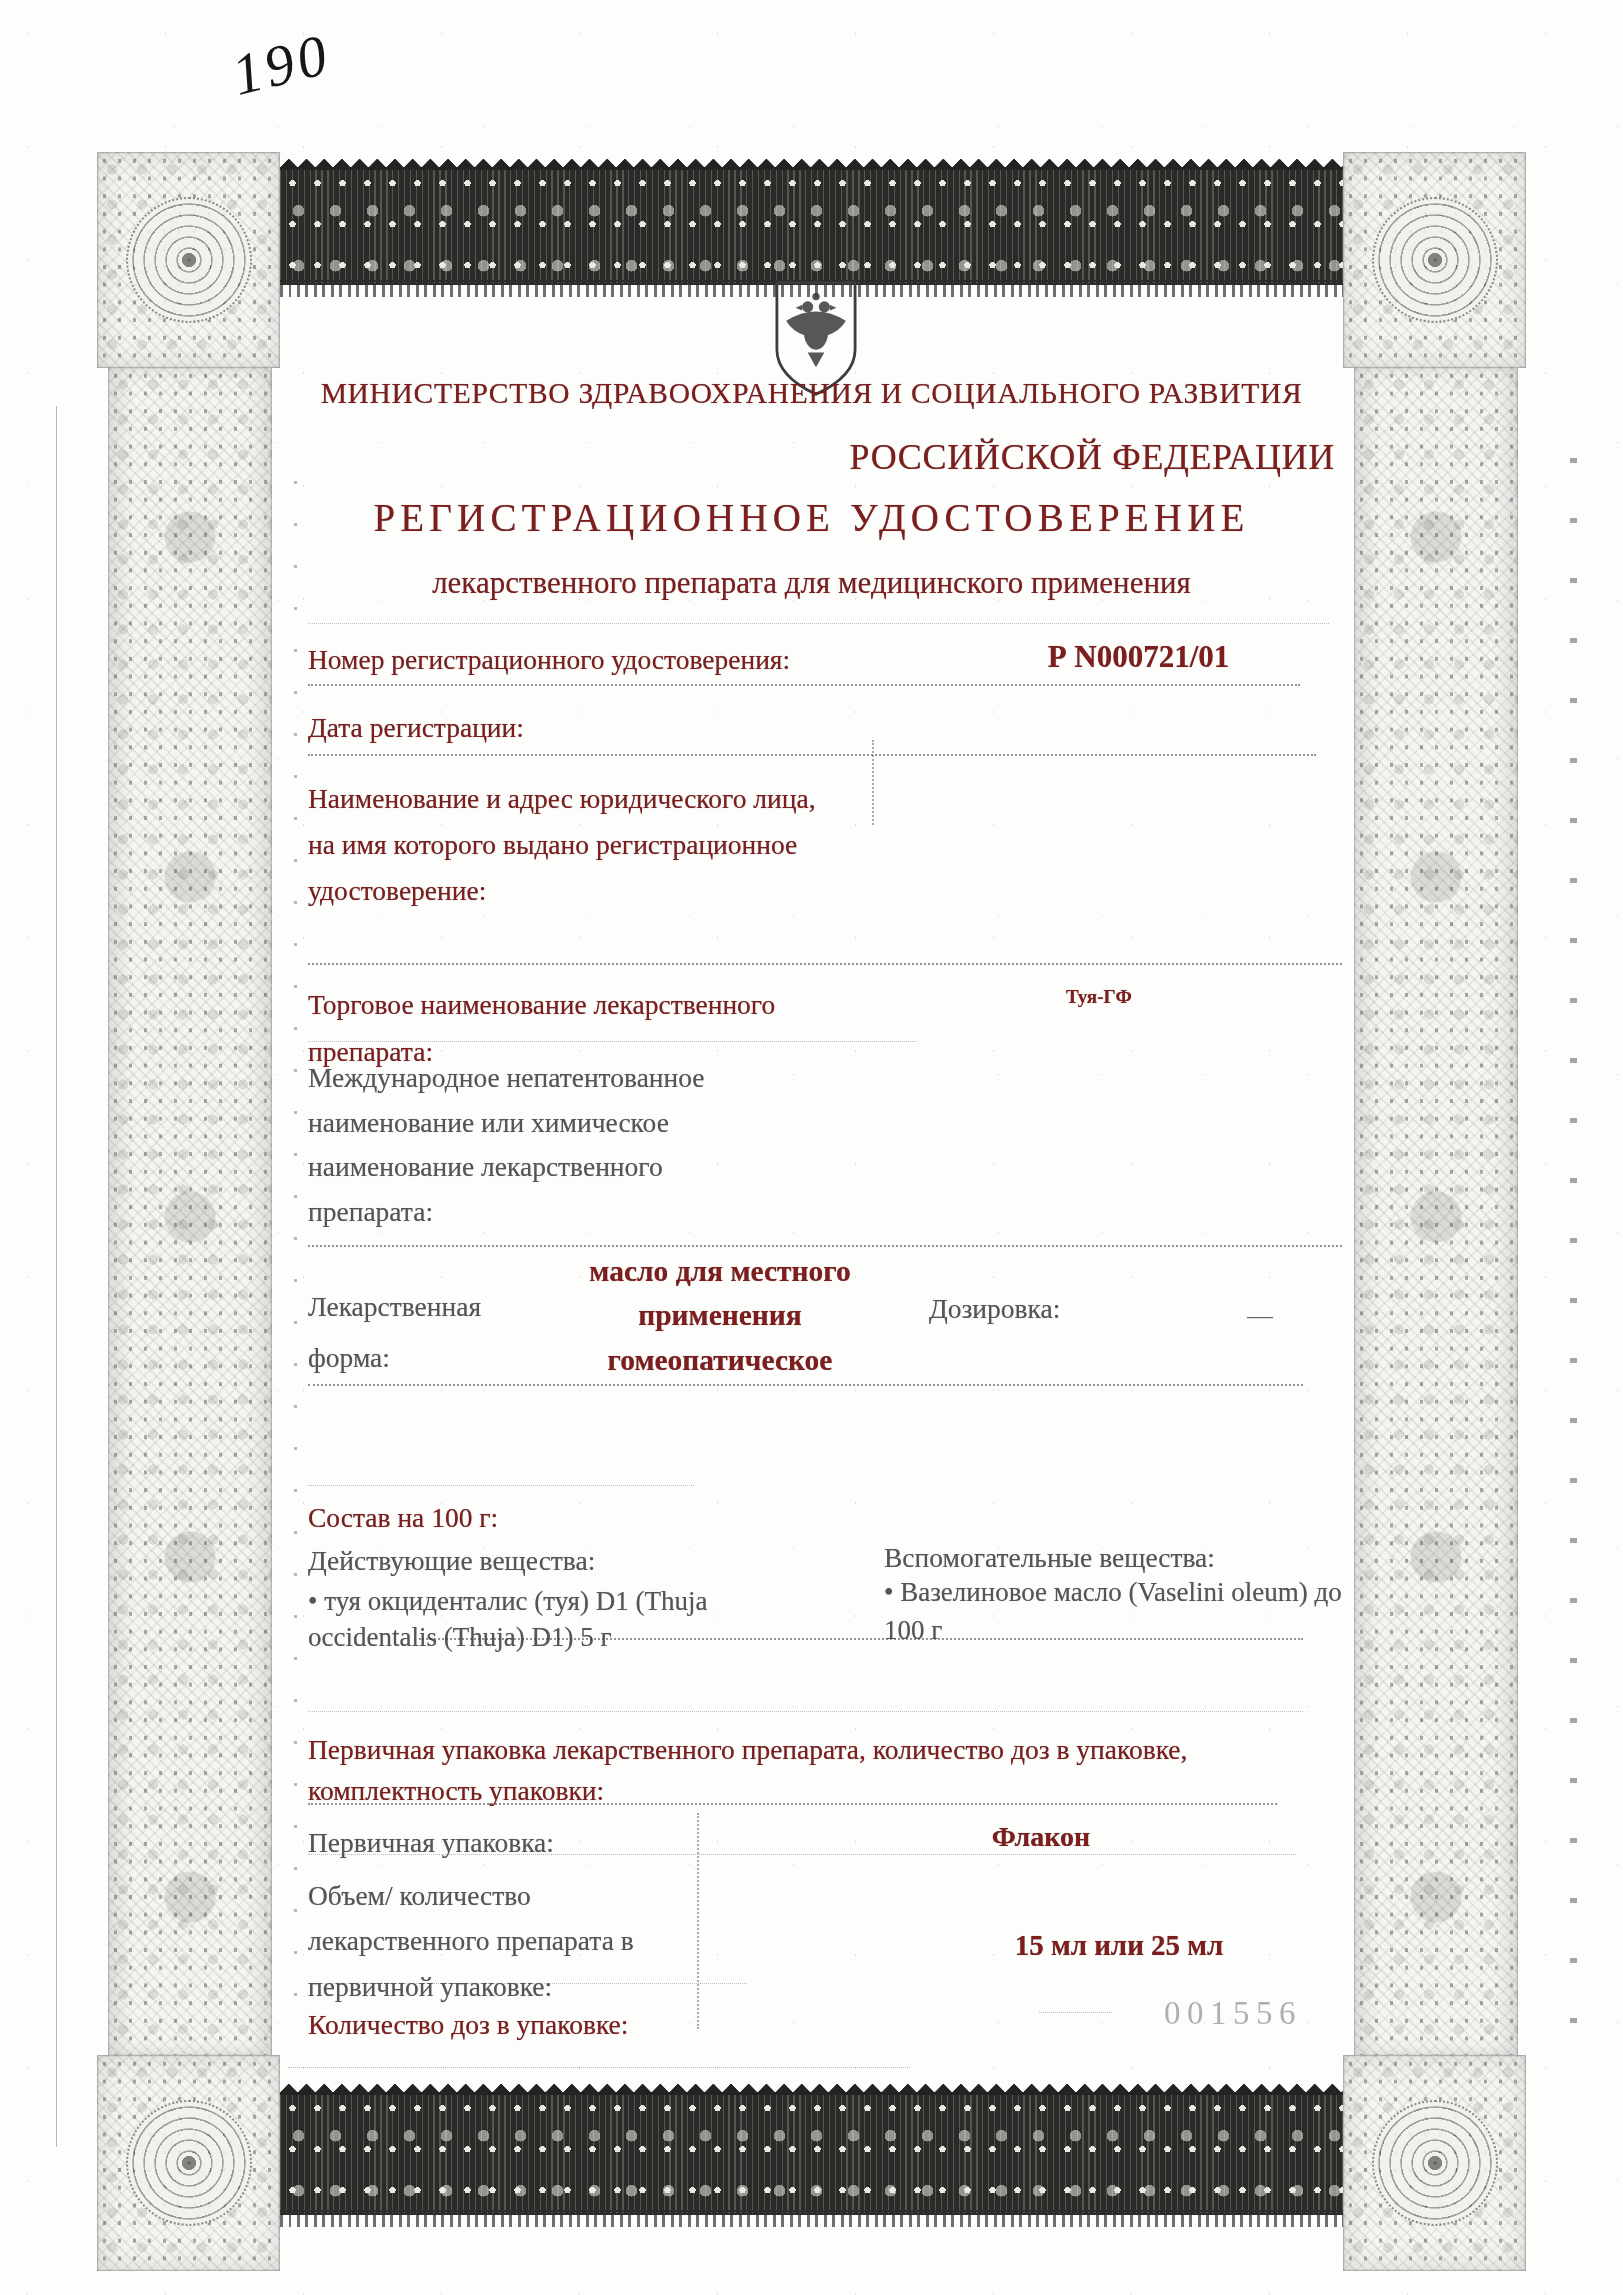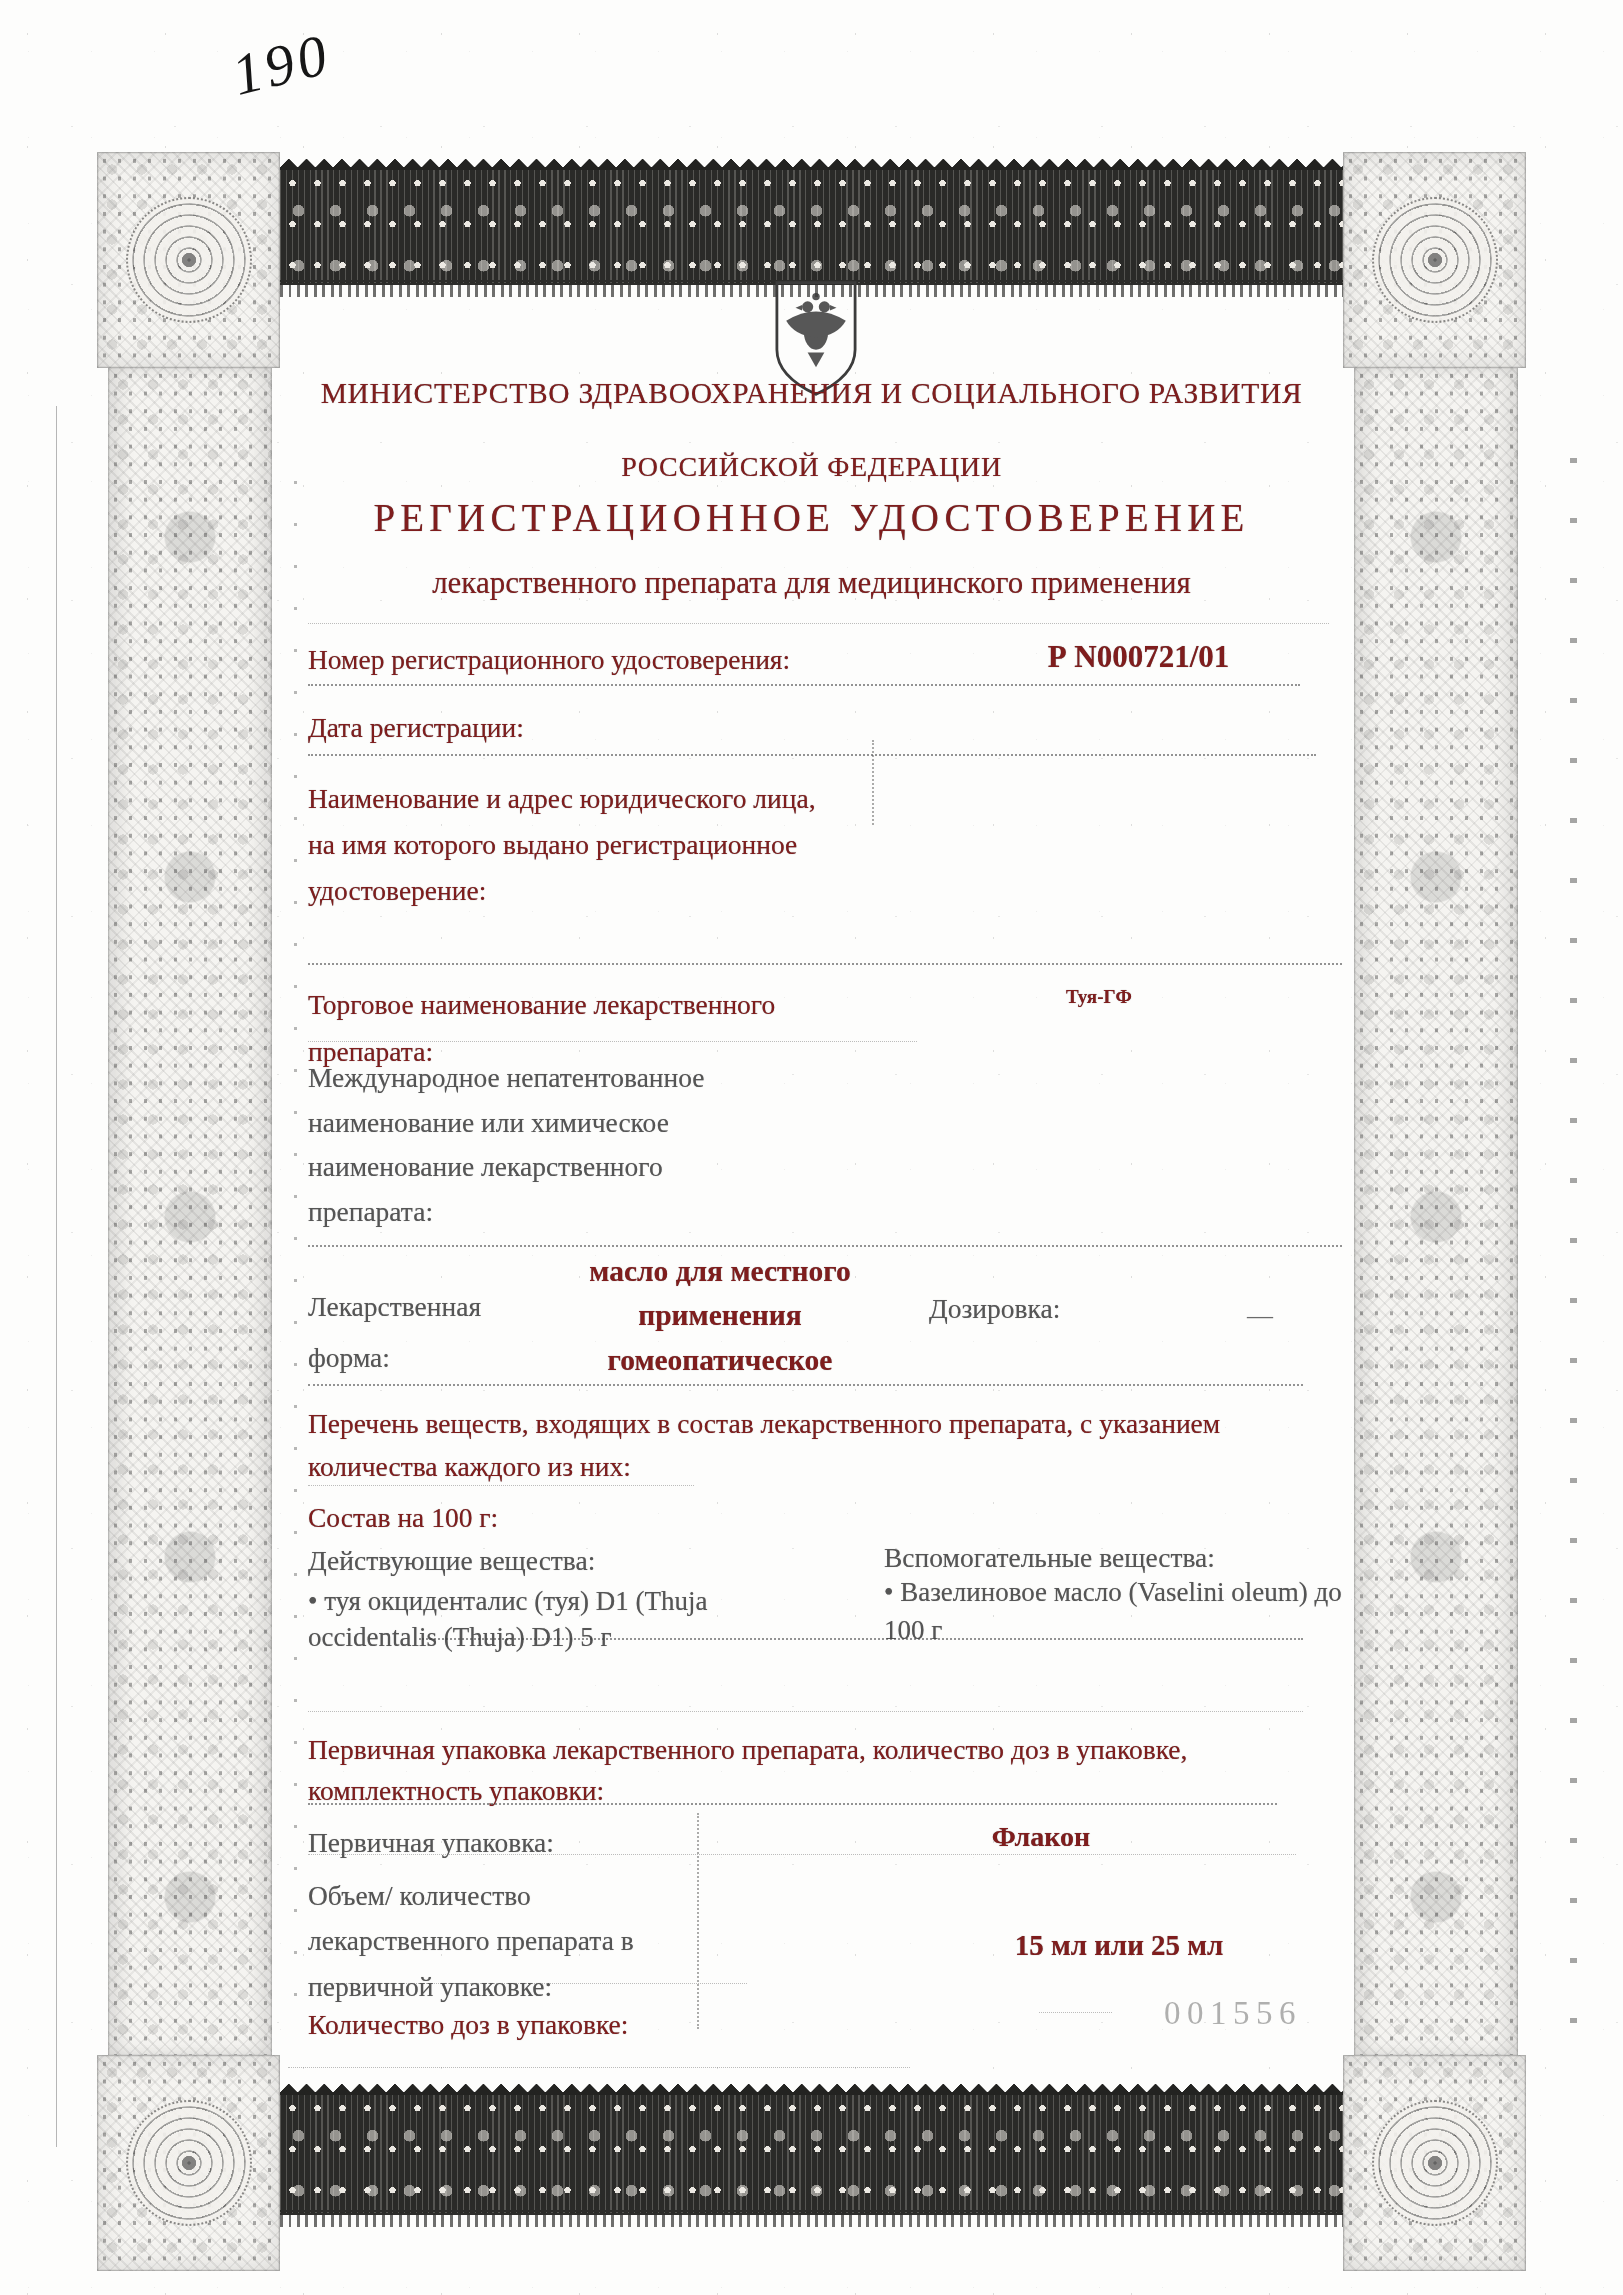--- a/index.html
+++ b/index.html
@@ -120,21 +120,21 @@
       <circle cx="59" cy="31" r="6"></circle>
       <path d="M35 29 l-7 3 l7 3 z"></path>
       <path d="M65 29 l7 3 l-7 3 z"></path>
       <ellipse cx="50" cy="58" rx="13" ry="19"></ellipse>
       <path d="M18 46 q32 -20 64 0 q-9 16 -32 18 q-23 -2 -32 -18 z"></path>
       <path d="M41 80 l9 16 l9 -16 z"></path>
     </g>
   </svg>
 
   <div class="t c" style="left:288px;top:370px;width:1047px;font-size:29.5px;letter-spacing:0.7px;">МИНИСТЕРСТВО ЗДРАВООХРАНЕНИЯ  И СОЦИАЛЬНОГО РАЗВИТИЯ</div>
-  <div class="t c" style="left:288px;top:444px;width:1047px;font-size:28px;letter-spacing:0.7px;">РОССИЙСКОЙ ФЕДЕРАЦИИ</div>
+  <div class="t c" style="left:288px;top:428px;width:1047px;font-size:36px;letter-spacing:0.7px;text-align:right;">РОССИЙСКОЙ ФЕДЕРАЦИИ</div>
 
   <div class="t c" style="left:288px;top:486px;width:1047px;font-size:39px;letter-spacing:5.2px;">РЕГИСТРАЦИОННОЕ УДОСТОВЕРЕНИЕ</div>
   <div class="t c" style="left:288px;top:558px;width:1047px;font-size:31px;">лекарственного препарата для медицинского применения</div>
 
   <div class="sep light" style="left:308px;top:623px;width:1021px;"></div>
   <div class="t" style="left:308px;top:638px;width:641px;font-size:27.5px;">Номер регистрационного удостоверения:</div>
   <div class="t b c" style="left:929px;top:632px;width:419px;font-size:31px;">Р N000721/01</div>
   <div class="sep" style="left:308px;top:684px;width:992px;"></div>
 
   <div class="t" style="left:308px;top:706px;width:458px;font-size:27.5px;">Дата регистрации:</div>
@@ -152,21 +152,20 @@
   <div class="sep" style="left:308px;top:1245px;width:1034px;"></div>
 
   <div class="t faded" style="left:308px;top:1282px;width:223px;font-size:27.5px;line-height:1.85;">Лекарственная форма:</div>
   <div class="t b c pre" style="left:550px;top:1249px;width:340px;font-size:29.5px;line-height:1.5;">масло для местного
 применения
 гомеопатическое</div>
   <div class="t faded" style="left:929px;top:1287px;width:209px;font-size:27.5px;">Дозировка:</div>
   <div class="t vfaded" style="left:1247px;top:1295px;width:52px;font-size:26px;">—</div>
   <div class="sep" style="left:308px;top:1384px;width:995px;"></div>
 
-  <div class="t" style="left:308px;top:1402px;width:1021px;font-size:27.5px;line-height:1.58;">Перечень веществ, входящих в состав лекарственного препарата, с указанием количества каждого из них:</div>
   <div class="sep light" style="left:308px;top:1485px;width:386px;"></div>
   <div class="t" style="left:308px;top:1496px;width:393px;font-size:27.5px;">Состав на 100 г:</div>
 
   <div class="t faded" style="left:308px;top:1539px;width:406px;font-size:27.5px;">Действующие вещества:</div>
   <div class="t faded" style="left:884px;top:1536px;width:432px;font-size:27.5px;">Вспомогательные вещества:</div>
   <div class="t faded" style="left:308px;top:1583px;width:530px;font-size:27px;line-height:1.35;">• туя окциденталис (туя) D1 (Thuja occidentalis (Thuja) D1) 5 г</div>
   <div class="t faded" style="left:884px;top:1574px;width:458px;font-size:27px;line-height:1.4;">• Вазелиновое масло (Vaselini oleum) до 100 г</div>
   <div class="sep" style="left:419px;top:1638px;width:884px;"></div>
 
   <div class="sep light" style="left:308px;top:1711px;width:995px;"></div>

